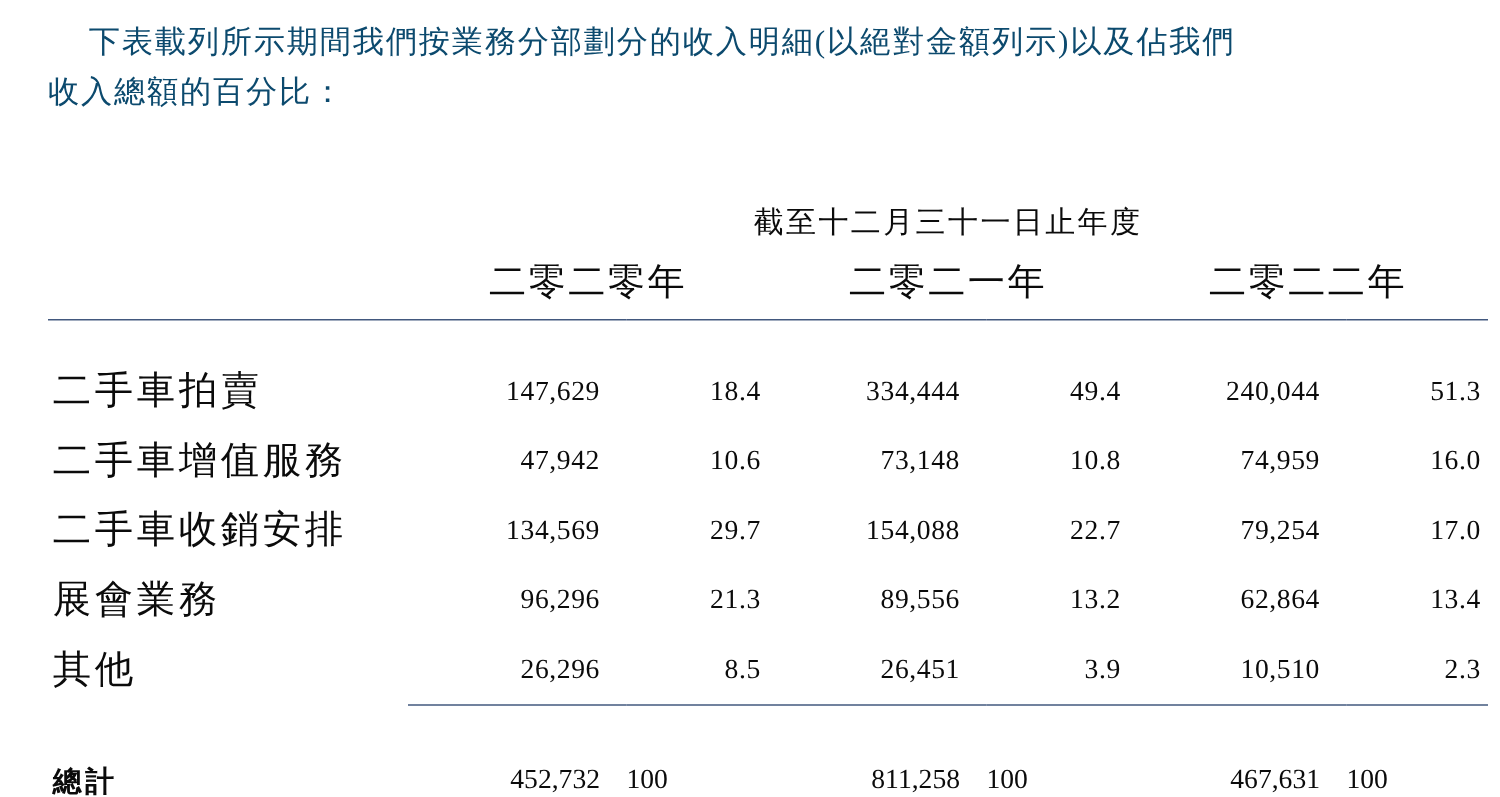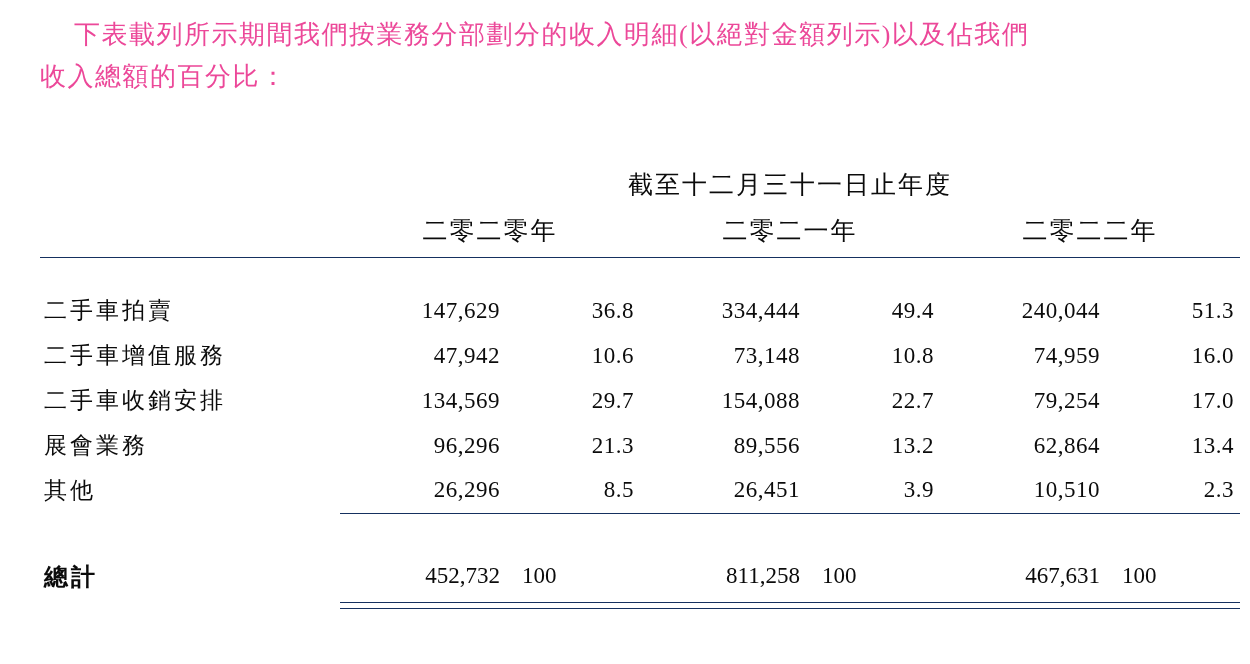--- a/index.html
+++ b/index.html
@@ -20,21 +20,21 @@
     height: 664px;
     box-sizing: border-box;
     padding: 0 40px;
   }
   .intro {
     margin-top: 14px;
     font-size: 26px;
     line-height: 1.62;
     letter-spacing: 1.5px;
     text-align: justify;
-    color: #ec4899;
+    color: #0c4a6e;
   }
   .intro .first-line {
     display: block;
     text-indent: 34px;
   }
   table.fin {
     width: 1170px;
     margin: 69px auto 0 auto;
     border-collapse: collapse;
     table-layout: fixed;
@@ -46,21 +46,21 @@
 
   .hdr-span {
     text-align: center;
     font-size: 25px;
     letter-spacing: 2px;
     padding-bottom: 12px;
     white-space: nowrap;
   }
   .yr {
     text-align: center;
-    font-size: 25px;
+    font-size: 31px;
     letter-spacing: 2px;
     padding-bottom: 10px;
     white-space: nowrap;
   }
   .unit {
     text-align: center;
     font-size: 24px;
     letter-spacing: 2px;
     padding-bottom: 16px;
     white-space: nowrap;
@@ -76,21 +76,21 @@
     height: 2px;
   }
   .rule-row td.ruled {
     border-top: 1.6px solid #15305f;
   }
   .spacer-md td { height: 26px; }
   .spacer-lg td { height: 34px; }
 
   tr.data td {
     padding: 7px 0;
-    font-size: 23px;
+    font-size: 32px;
     letter-spacing: 1px;
   }
   tr.data td.label {
     text-align: left;
     letter-spacing: 3px;
     padding-left: 4px;
   }
   tr.data td.num {
     text-align: right;
     padding-right: 22px;
@@ -165,21 +165,21 @@
       <tr class="rule-row">
         <td class="ruled" colspan="7"></td>
       </tr>
       <tr class="spacer-md">
           <td colspan="7"></td>
         </tr>
 
       <tr class="data">
         <td class="label">二手車拍賣</td>
         <td class="num">147,629</td>
-        <td class="pct">36.8</td>
+        <td class="pct">18.4</td>
         <td class="num">334,444</td>
         <td class="pct">49.4</td>
         <td class="num">240,044</td>
         <td class="pct">51.3</td>
       </tr>
       <tr class="data">
         <td class="label">二手車增值服務</td>
         <td class="num">47,942</td>
         <td class="pct">10.6</td>
         <td class="num">73,148</td>

